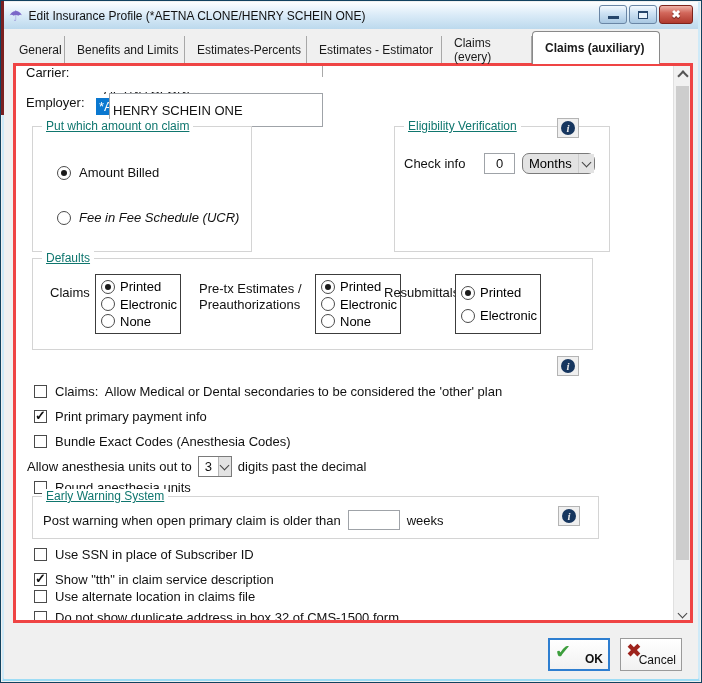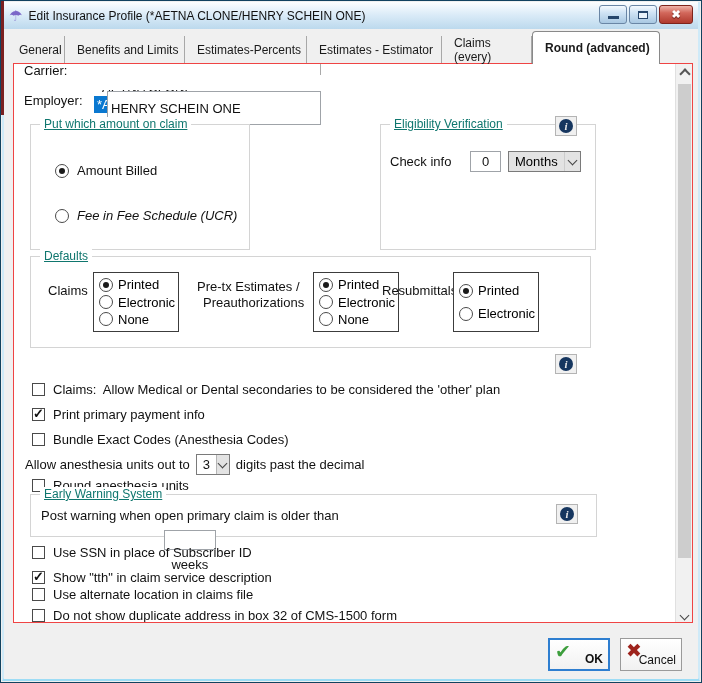--- a/index.html
+++ b/index.html
@@ -25,21 +25,21 @@
 
   
   #tabstrip{position:absolute;left:4px;top:30px;right:4px;height:32px;z-index:40;}
   .tab{position:absolute;top:5px;height:27px;box-sizing:border-box;font-size:12px;color:#1a1a1a;
        display:flex;align-items:center;padding-left:12px;border-right:1px solid #a8a8a8;cursor:default;}
   .tab.selected{top:0;height:33px;background:#fff;border:1px solid #898989;border-bottom:none;
        border-radius:4px 4px 0 0;font-weight:bold;z-index:5;}
 
   
   #panel{position:absolute;left:12px;top:62px;width:680px;height:560px;background:#fff;
-         border:1px solid #ef4444;box-sizing:border-box;overflow:hidden;z-index:10;}
+         border:3px solid #ef4444;box-sizing:border-box;overflow:hidden;z-index:10;}
   .lbl{position:absolute;font-size:13px;color:#111;white-space:pre;}
 
   
   #carrier-clip{position:absolute;left:80px;top:0;width:214px;height:25px;overflow:hidden;margin-top:26px;}
   #carrier-ghost{position:absolute;left:3px;top:-10px;font-size:13px;color:#111;white-space:pre;}
   #carrier-sel{position:absolute;left:0;top:6px;font-size:13px;color:#fff;background:#0a78d0;padding:1px 3px;white-space:pre;}
   #carrier-edge{position:absolute;left:306px;top:0;width:1px;height:11px;background:#a9a9a9;}
   .tb{position:absolute;border:1px solid #9fa3a8;background:#fff;font-family:"Liberation Sans",sans-serif;
       font-size:13px;color:#111;padding:0 3px;box-sizing:border-box;}
   #employer-box{left:93px;top:27px;width:214px;height:34px;display:flex;align-items:center;}
@@ -125,21 +125,21 @@
     <div class="tab" style="left:180px;width:122px;">
         <span>Estimates-Percents</span>
       </div>
     <div class="tab" style="left:302px;width:135px;">
         <span>Estimates - Estimator</span>
       </div>
     <div class="tab" style="left:437px;width:90px;">
         <span>Claims (every)</span>
       </div>
     <div class="tab selected" style="left:527px;width:128px;">
-        <span>Round (advanced)</span>
+        <span>Claims (auxiliary)</span>
       </div>
   </div>
 
   <div id="panel">
 
     <span class="lbl" style="left:10px;top:-1px;">Carrier:</span>
     <div id="carrier-clip">
       <span id="carrier-ghost">*AETNA CLONE</span>
       <span id="carrier-sel">*AETNA CLONE</span>
     </div>
@@ -152,27 +152,27 @@
       <div class="ctlrow" style="left:24px;top:38px;">
         <span class="rd on"></span>
         <span class="sp">Amount Billed</span>
       </div>
       <div class="ctlrow" style="left:24px;top:83px;font-style:italic;">
         <span class="rd"></span>
         <span class="sp">Fee in Fee Schedule (UCR)</span>
       </div>
     </div>
 
-    <div class="group" style="left:366px;top:60px;width:216px;height:126px;">
+    <div class="group" style="left:378px;top:60px;width:216px;height:126px;">
       <span class="legend">Eligibility Verification</span>
       <div class="ctlrow" style="left:9px;top:29px;">
         <span class="sp">Check info</span>
       </div>
       <div class="tb" style="left:89px;top:26px;width:31px;height:21px;display:flex;align-items:center;justify-content:center;">0</div>
-      <div class="sel" style="left:127px;top:26px;width:73px;">
+      <div class="sel" style="left:127px;top:26px;width:73px;border-radius:7px;">
         <span class="txt">Months</span>
         <span class="dd">
             <span class="chev-dn"></span>
           </span>
       </div>
     </div>
     <div class="infobtn" style="left:541px;top:52px;">
       <span class="infoglyph">i</span>
     </div>
 
@@ -180,21 +180,21 @@
       <span class="legend">Defaults</span>
 
       <span class="lbl" style="left:17px;top:26px;">Claims</span>
       <div class="optbox" style="left:62px;top:15px;width:86px;height:60px;">
         <div class="optrow"><span class="rd on"></span><span>Printed</span></div>
         <div class="optrow"><span class="rd"></span><span>Electronic</span></div>
         <div class="optrow"><span class="rd"></span><span>None</span></div>
       </div>
 
       <span class="lbl" style="left:166px;top:22px;">Pre-tx Estimates /</span>
-      <span class="lbl" style="left:166px;top:38px;margin-left:6px;">Preauthorizations</span>
+      <span class="lbl" style="left:166px;top:38px;">Preauthorizations</span>
       <div class="optbox" style="left:282px;top:15px;width:86px;height:60px;">
         <div class="optrow"><span class="rd on"></span><span>Printed</span></div>
         <div class="optrow"><span class="rd"></span><span>Electronic</span></div>
         <div class="optrow"><span class="rd"></span><span>None</span></div>
       </div>
 
       <span class="lbl" style="left:351px;top:26px;">Resubmittals</span>
       <div class="optbox" style="left:422px;top:15px;width:86px;height:60px;">
         <div class="optrow"><span class="rd on"></span><span>Printed</span></div>
         <div class="optrow"><span class="rd"></span><span>Electronic</span></div>
@@ -225,21 +225,21 @@
       </span>
       <span class="sp">digits past the decimal</span>
     </div>
     <div class="ctlrow" style="left:18px;top:414px;">
       <span class="cb"></span>
       <span class="sp">Round anesthesia units</span>
     </div>
 
     <div class="group" style="left:16px;top:430px;width:567px;height:43px;">
       <span class="legend">Early Warning System</span>
-      <div class="ctlrow" style="left:10px;top:13px;gap:7px;flex-direction:column;">
+      <div class="ctlrow" style="left:10px;top:13px;gap:7px;">
         <span class="sp">Post warning when open primary claim is older than</span>
         <span class="tb" style="position:relative;width:52px;height:20px;display:inline-block;"></span>
         <span class="sp">weeks</span>
       </div>
       <div class="infobtn" style="left:525px;top:9px;">
         <span class="infoglyph">i</span>
       </div>
     </div>
 
     <div class="ctlrow" style="left:18px;top:481px;">

